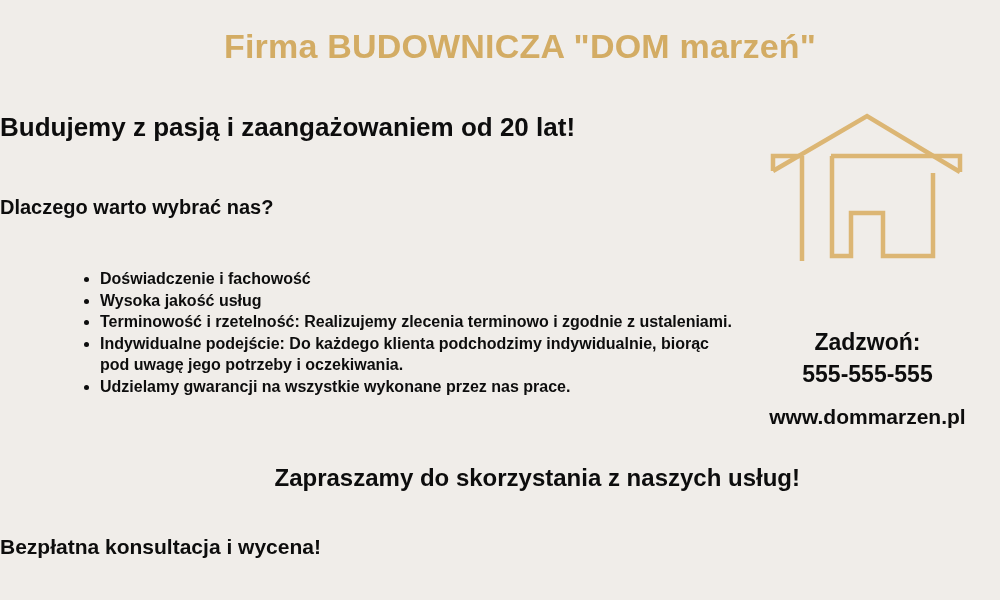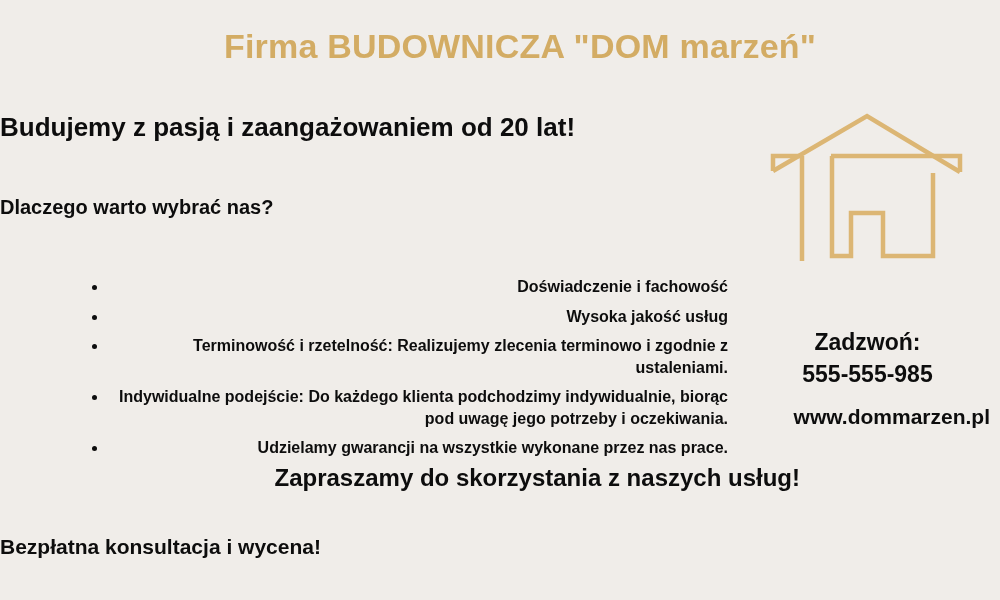--- a/index.html
+++ b/index.html
@@ -33,21 +33,21 @@
     position:absolute;top:196px;left:0;width:778px;
     text-align:left;
     font-size:20px;font-weight:700;
   }
   .bullets{
     position:absolute;top:268px;left:80px;width:636px;
     margin:0;padding:0 0 0 20px;
     font-size:16px;font-weight:700;line-height:21.5px;
     list-style:disc;
   }
-  .bullets li{margin:8px;text-align:right;}
+  .bullets li{margin:0;}
   .cta{
     position:absolute;top:464px;left:0;width:800px;
     text-align:right;
     font-size:24px;font-weight:700;
   }
   .footer-note{
     position:absolute;top:535px;left:0;width:792px;
     text-align:left;
     font-size:21px;font-weight:700;
   }
@@ -55,21 +55,21 @@
     position:absolute;left:755px;top:105px;width:210px;height:170px;
     color:var(--icon-gold);
   }
   .house svg{display:block;width:100%;height:100%;}
   .contact{
     position:absolute;left:745px;top:329px;width:245px;
     text-align:center;
   }
   .call-label{font-size:23px;font-weight:700;}
   .phone{font-size:23px;font-weight:700;margin-top:5px;}
-  .website{font-size:21px;font-weight:700;margin-top:17px;text-align:right;}
+  .website{font-size:21px;font-weight:700;margin-top:17px;}
 </style>
 </head>
 <body>
 
 <div class="flyer">
 
   <h1 class="title">Firma BUDOWNICZA "DOM marzeń"</h1>
 
   <div class="headline">Budujemy z pasją i zaangażowaniem od 20 lat!</div>
 
@@ -97,17 +97,17 @@
       <path d="M76 51 H205 V67"></path>
 
       <path d="M47 51 V156"></path>
 
       <path d="M77 51 V151 H96 V108 H128 V151 H178 V68"></path>
     </svg>
   </div>
 
   <div class="contact">
     <div class="call-label">Zadzwoń:</div>
-    <div class="phone">555-555-985</div>
+    <div class="phone">555-555-555</div>
     <div class="website">www.dommarzen.pl</div>
   </div>
 
 </div>
 
 </body></html>

